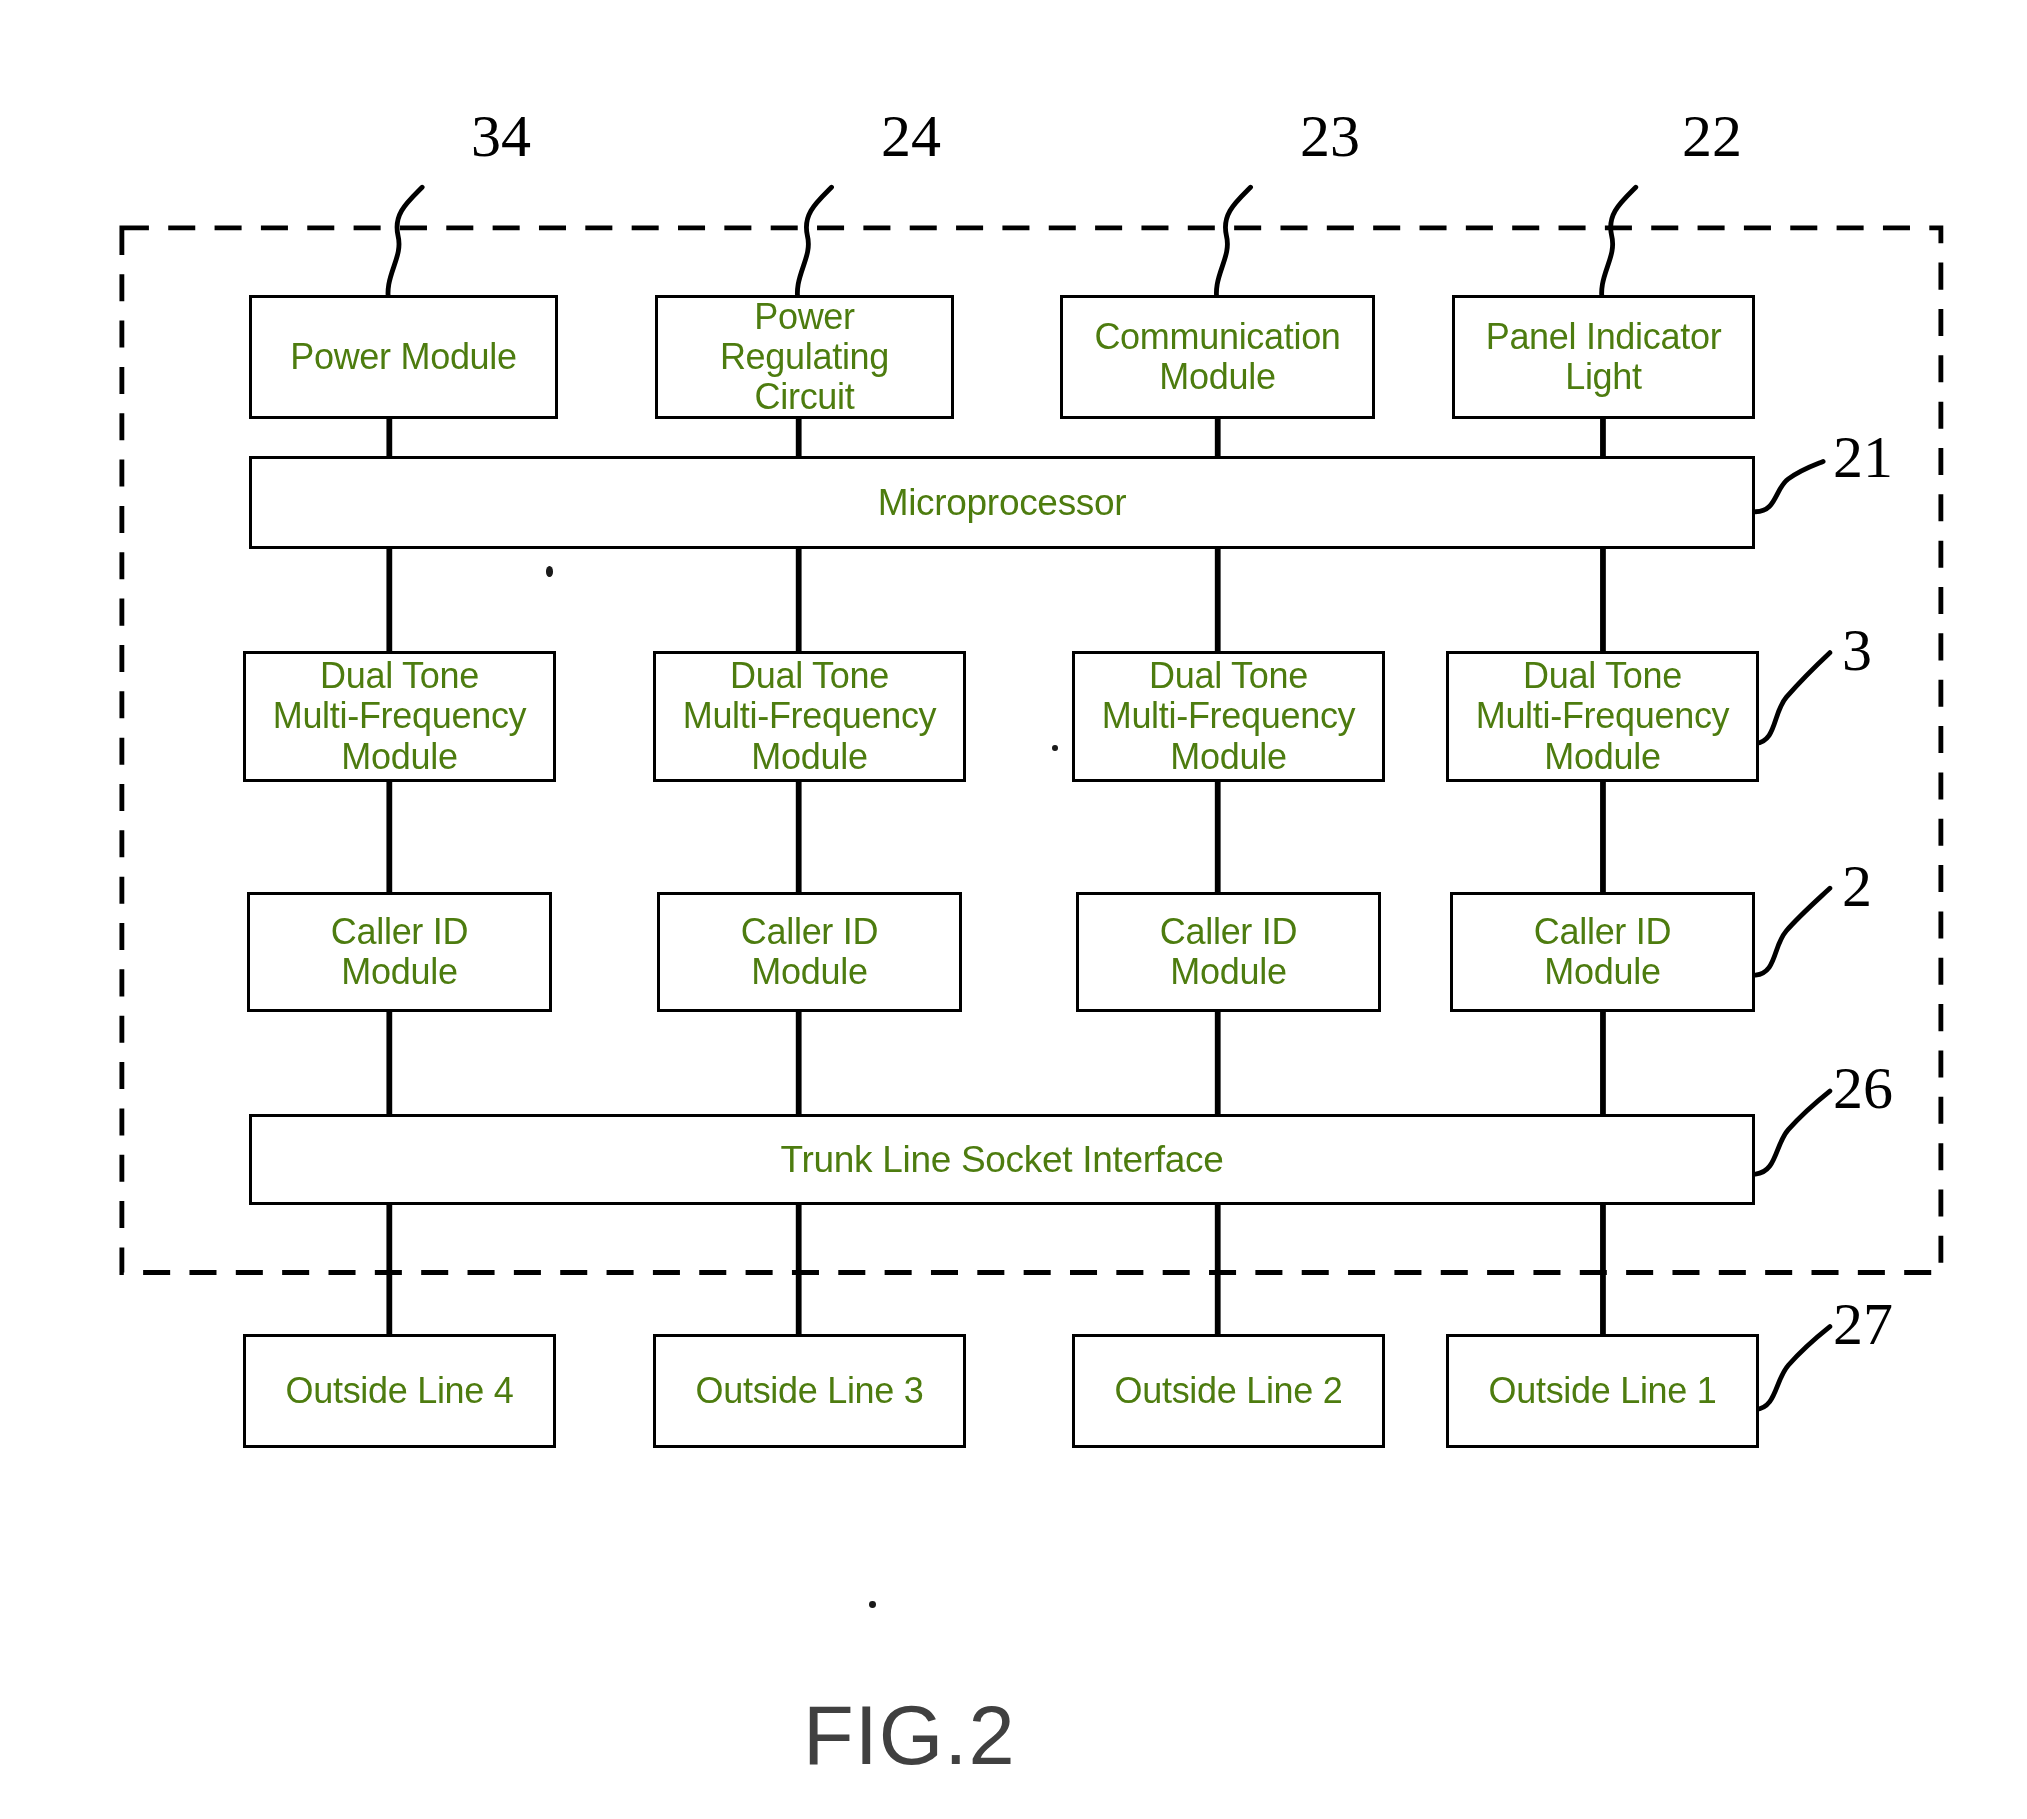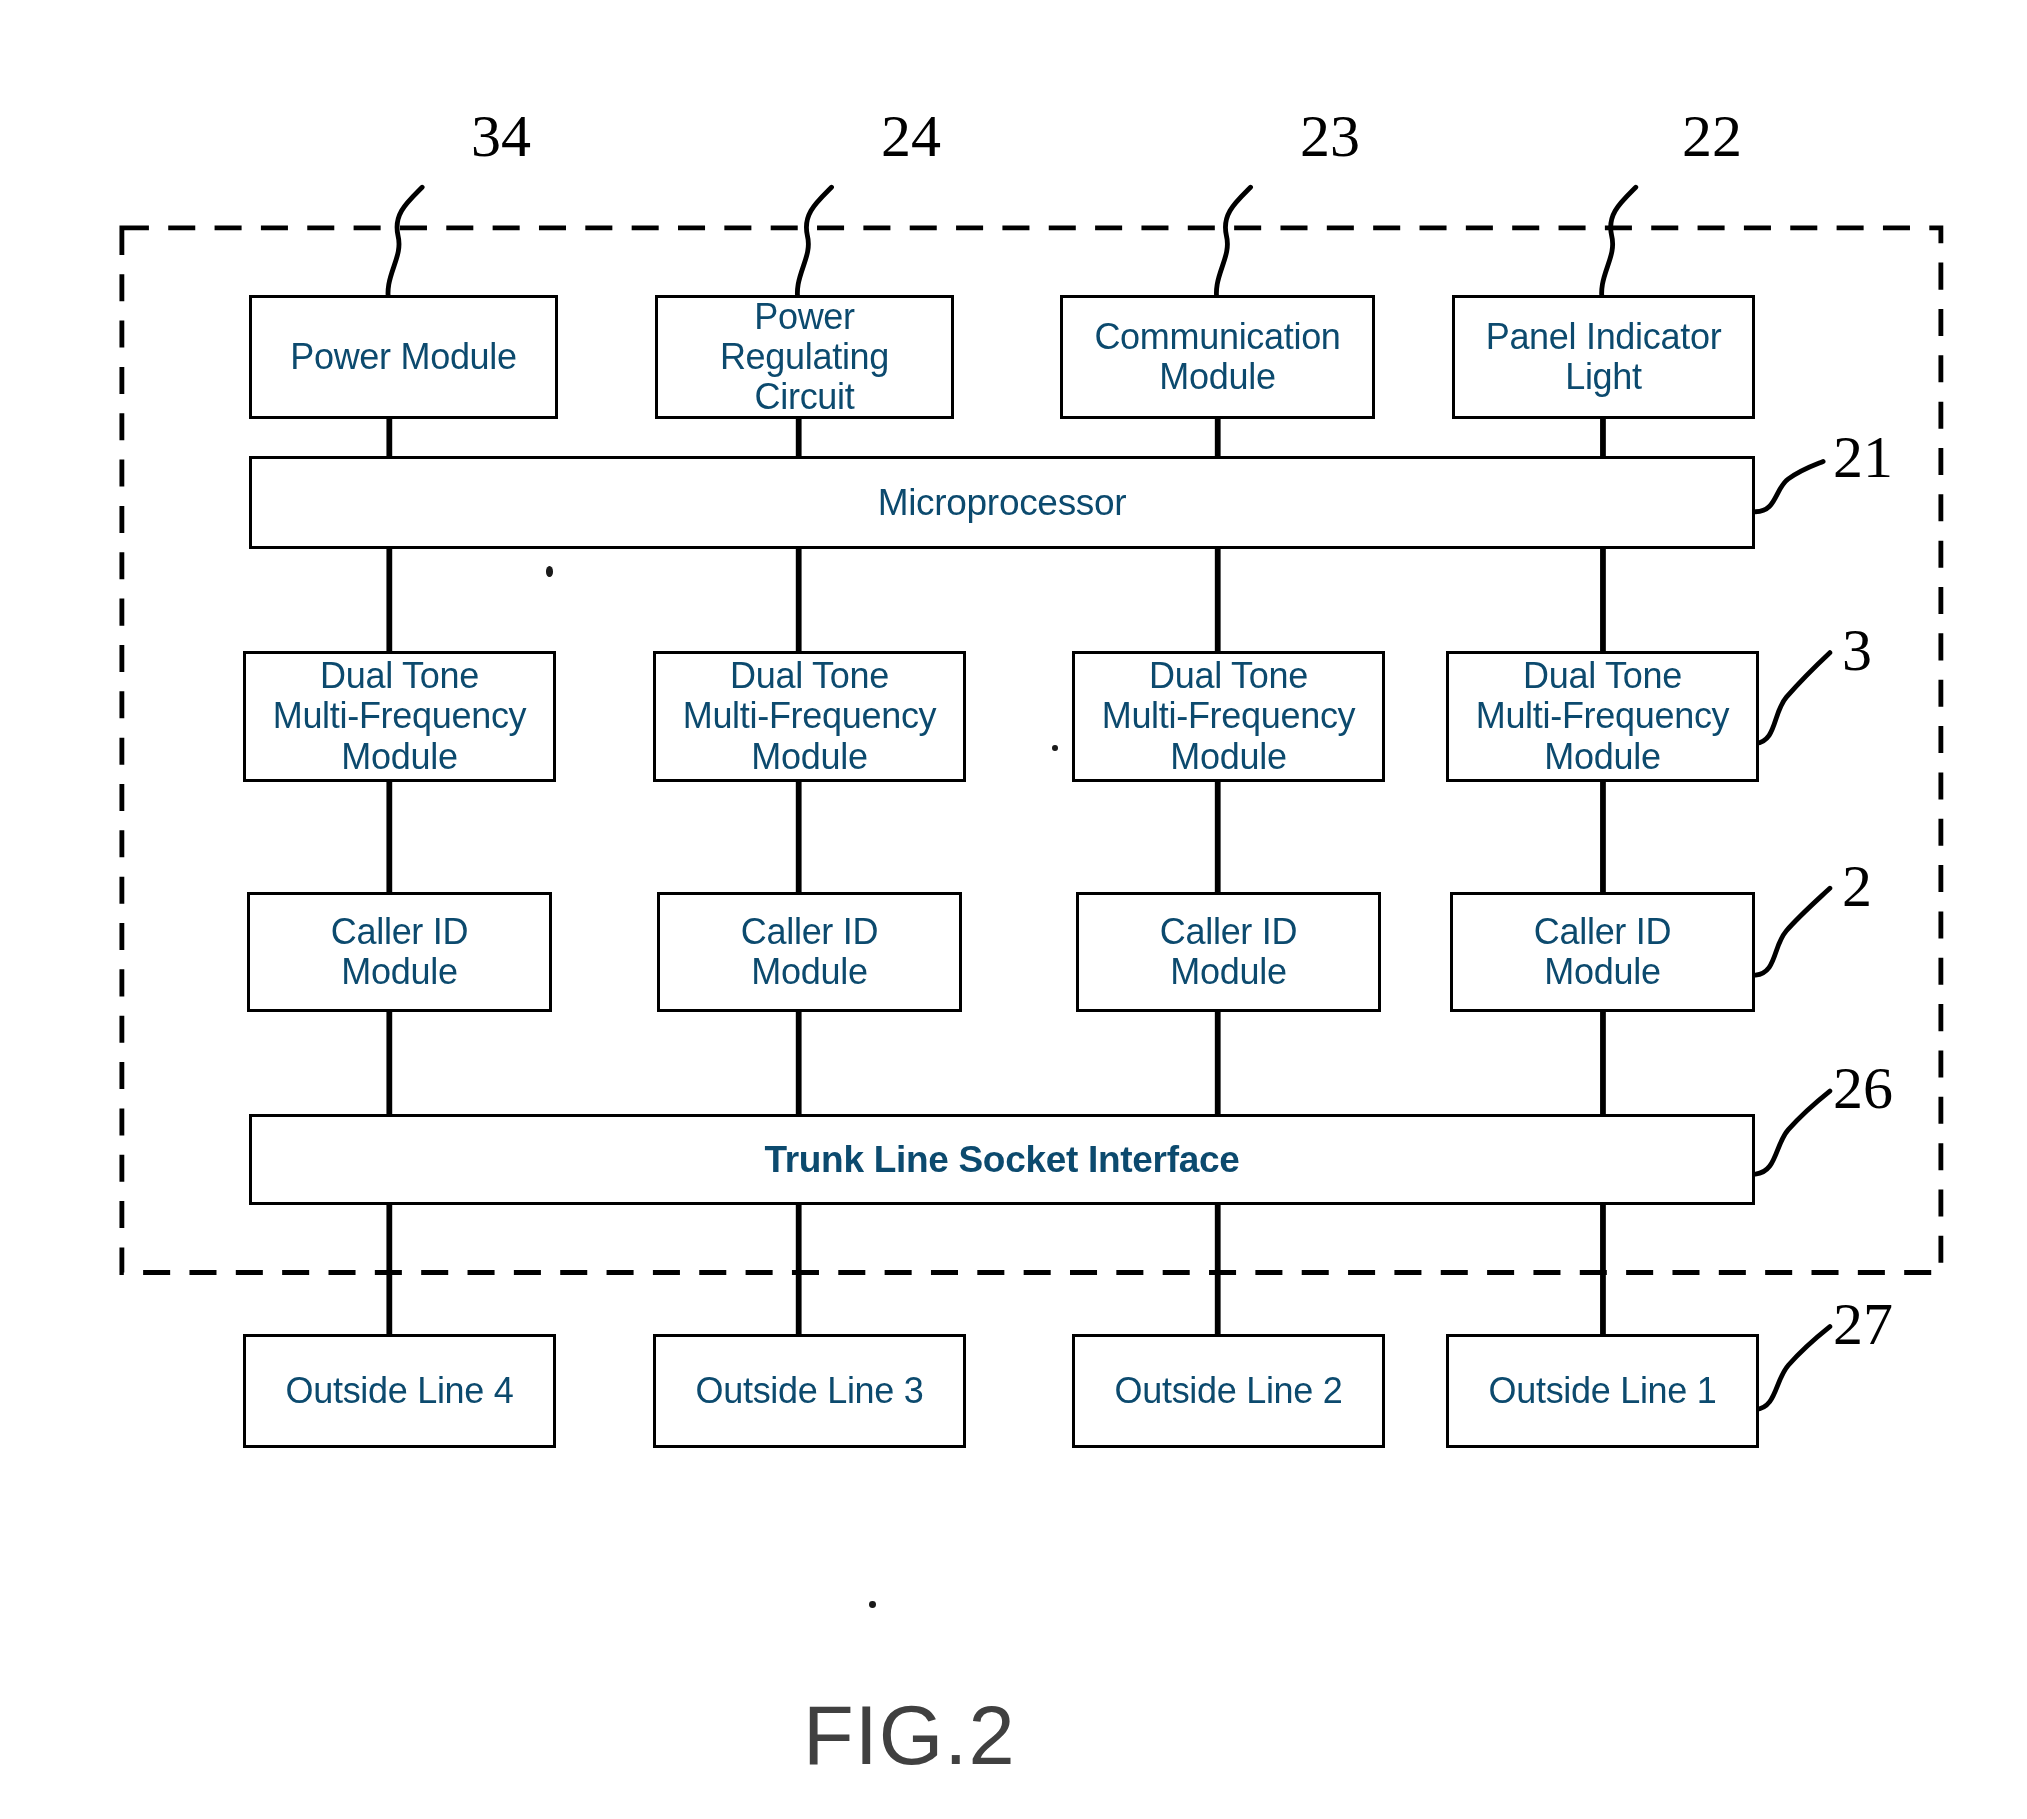--- a/index.html
+++ b/index.html
@@ -28,21 +28,21 @@
     box-sizing: border-box;
     border: 3.9px solid #000;
     background: #fff;
     display: flex;
     align-items: center;
     justify-content: center;
     text-align: center;
     line-height: 1.12;
     font-family: "Liberation Sans", sans-serif;
     font-size: 36px;
-    color: #0c4a6e;
+    color: #4d7c0f;
     letter-spacing: -0.3px;
     z-index: 3;
   }
   .node-lines {
     display: block;
     width: 100%;
     padding: 0 1.9px;
   }
   .node-lines span { display: block; white-space: nowrap; }
   .bar {
@@ -209,21 +209,21 @@
       <span>Module</span>
     </span>
   </div>
   <div class="node" style="left:1450px; top:892px; width:305px; height:120px;">
     <span class="node-lines">
       <span>Caller ID</span>
       <span>Module</span>
     </span>
   </div>
 
-  <div class="node bar" style="left:249px; top:1114px; width:1506px; height:91px;font-weight:bold;">
+  <div class="node bar" style="left:249px; top:1114px; width:1506px; height:91px;">
     <span class="node-lines">
       <span>Trunk Line Socket Interface</span>
     </span>
   </div>
 
   <div class="node" style="left:243px; top:1334px; width:313px; height:114px;">
     <span class="node-lines">
       <span>Outside Line 4</span>
     </span>
   </div>

